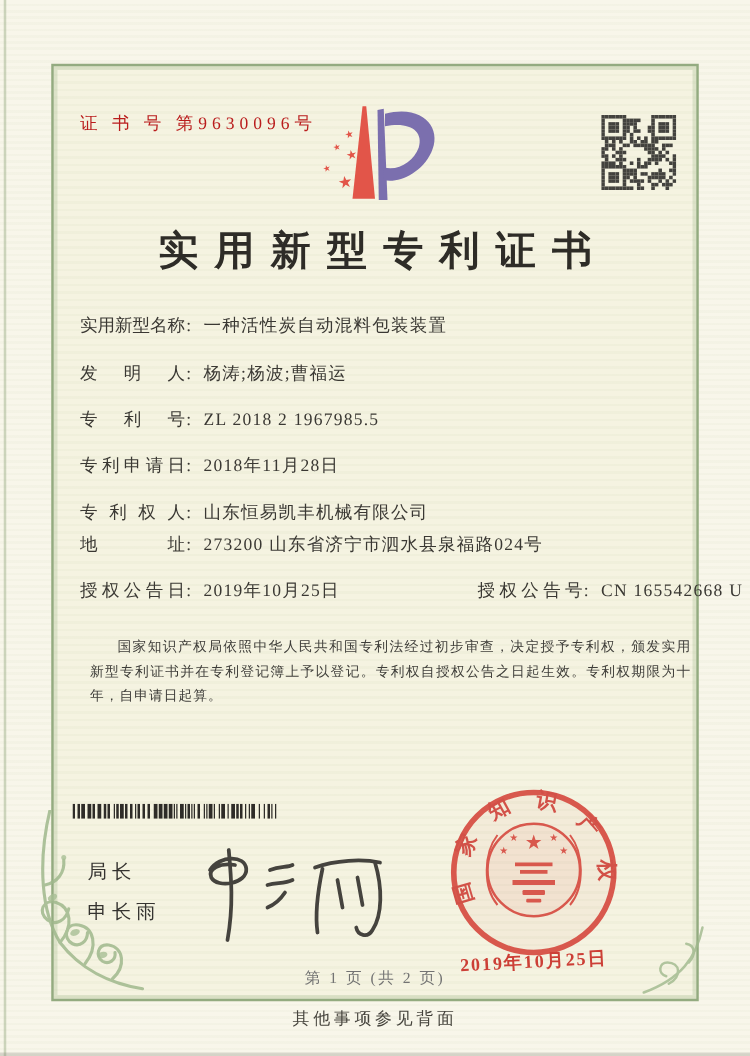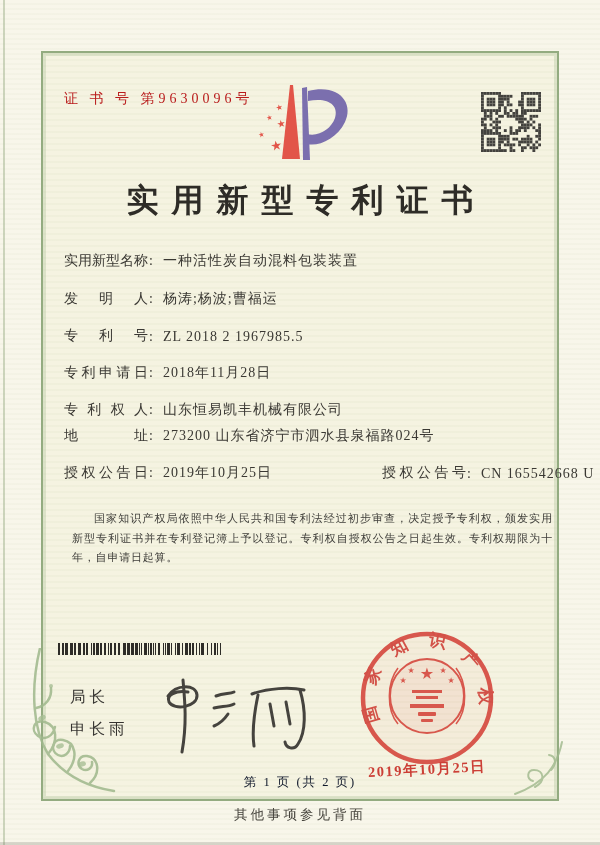--- a/index.html
+++ b/index.html
@@ -34,21 +34,21 @@
   .paras{position:absolute;left:72px;top:497px;width:481px;font-size:11px;
     line-height:19.5px;text-align:justify;color:#3f3e3a;letter-spacing:0.8px;margin-top:12px;}
   .paras p{margin:0;text-indent:2em;}
   .barcode{position:absolute;left:58px;top:643px;width:168px;height:12px;}
   .director{position:absolute;left:70px;top:687px;font-size:15.5px;letter-spacing:4px;color:#353330;}
   .director div{margin-bottom:11px;}
   .signature{position:absolute;left:140px;top:662px;}
   .seal{position:absolute;left:352px;top:626px;}
   .seal-date{position:absolute;left:352px;top:760px;width:150px;text-align:center;
     font-size:14.5px;letter-spacing:1.5px;color:#cc3f36;transform:rotate(-3deg);font-weight:600;}
-  .pageno{position:absolute;left:0;top:774px;width:100%;text-align:center;font-size:12.5px;letter-spacing:2px;color:#0f172a;}
+  .pageno{position:absolute;left:0;top:774px;width:100%;text-align:center;font-size:12.5px;letter-spacing:2px;color:#737373;}
   .backnote{position:absolute;left:0;top:806px;width:100%;text-align:center;
     font-size:13.5px;letter-spacing:3px;color:#45433c;}
   .orn{position:absolute;pointer-events:none;}
 </style>
 </head>
 <body>
 
 <div class="edge-left"></div>
 <div class="edge-bottom"></div>
 

